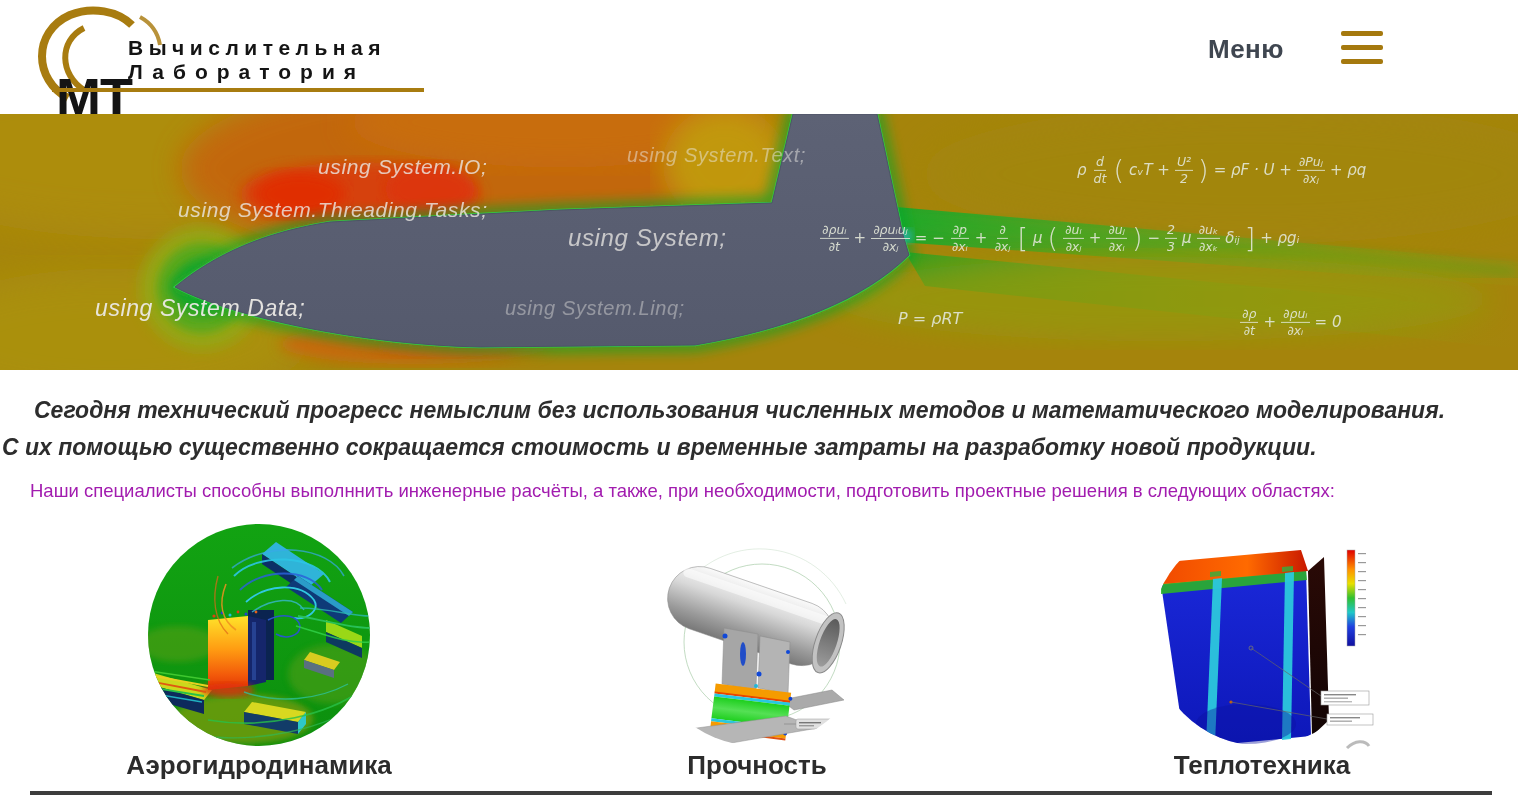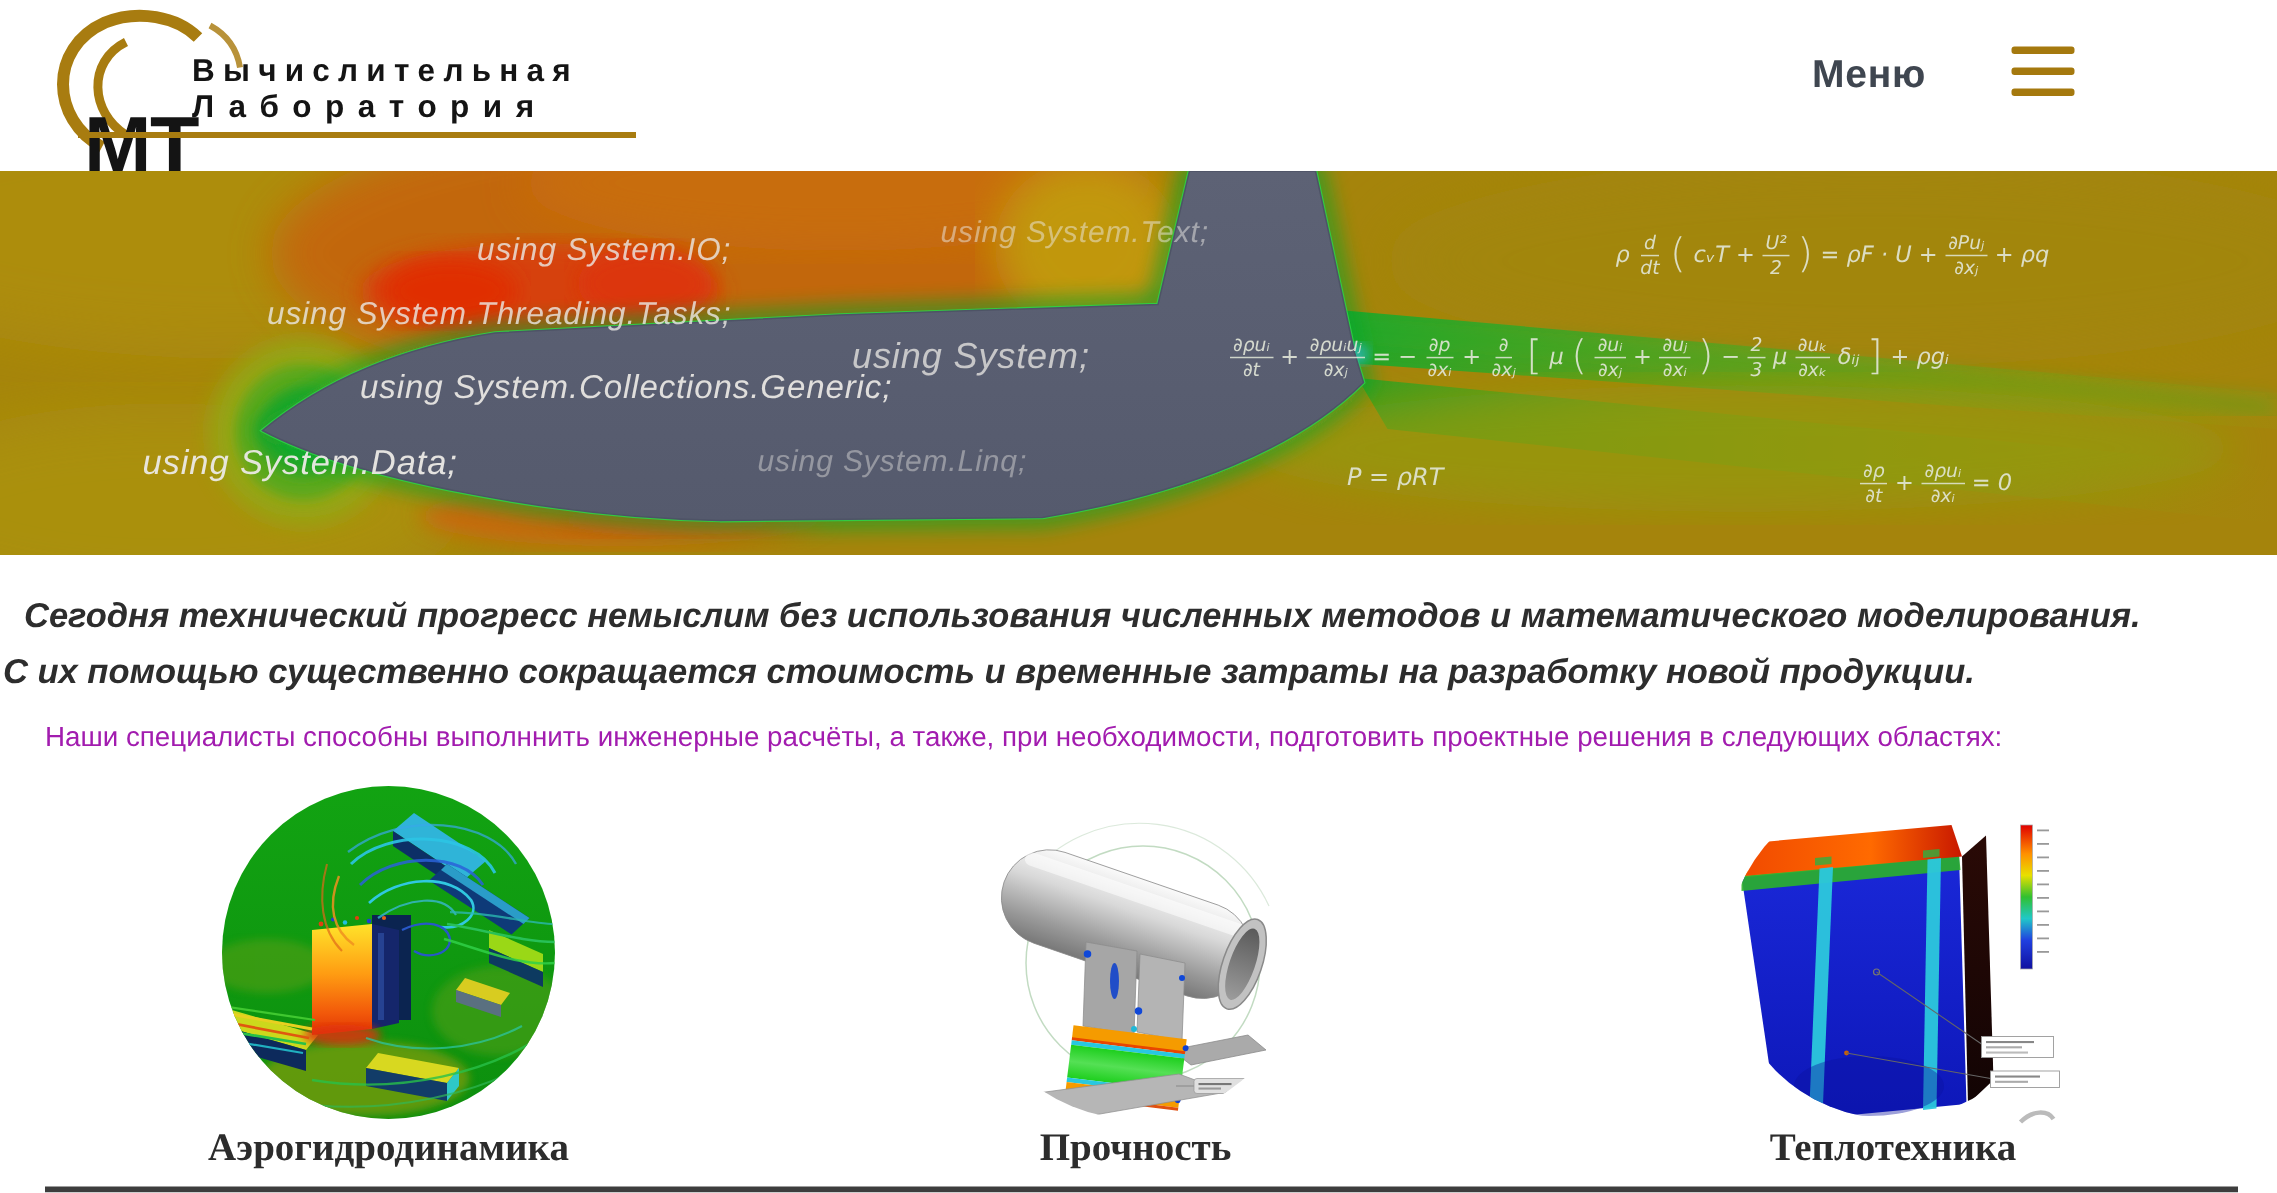--- a/index.html
+++ b/index.html
@@ -37,25 +37,25 @@
   .eq-b{font-size:27px;font-weight:300;line-height:.9;font-style:normal;}
   .eq-energy{left:1077px;top:56px;}
   .eq-momentum{left:820px;top:124px;}
   .eq-state{left:898px;top:204px;font-size:16px;}
   .eq-continuity{left:1240px;top:208px;}
 
   
   .lead{position:absolute;top:392px;left:0;width:1518px;color:#2d2d2d;
        font-weight:bold;font-style:italic;font-size:23px;line-height:37px;}
   .lead-line{white-space:nowrap;padding-left:2px;}
-  .lead-line.indent{padding-left:16px;}
+  .lead-line.indent{padding-left:34px;}
   .subtext{position:absolute;top:480px;left:30px;font-size:18.5px;color:#a21caf;}
 
   
-  .service-card{position:absolute;top:524px;width:222px;height:260px;cursor:pointer;font-family:Liberation Serif, serif;}
+  .service-card{position:absolute;top:524px;width:222px;height:260px;cursor:pointer;}
   .service-card svg{position:absolute;top:0;left:0;overflow:visible;}
   .sc-1{left:148px;} .sc-2{left:646px;} .sc-3{left:1151px;}
   .service-label{position:absolute;top:226px;left:50%;transform:translateX(-50%);
        white-space:nowrap;font-weight:bold;font-size:26px;color:#2c2c2c;}
 
   .footer-strip{position:absolute;top:791px;left:30px;right:26px;height:4px;background:#3d3d3d;}
 </style>
 </head>
 <body>
 
@@ -143,21 +143,20 @@
     <ellipse cx="903" cy="122" rx="10" ry="7" fill="#2fb3a3" filter="url(#b4)"></ellipse>
     <path d="M175,173 C215,140 265,118 330,108 L560,96 L772,89 L793,0 L877,0 L903,121 L909,141
              C865,185 790,215 695,231 L480,233 C370,231 235,205 175,173 Z" fill="url(#acGrad)" stroke="#4e5366" stroke-width="1"></path>
   </svg>
 
   <div class="code-layer">
       <span class="code-snip" style="left: 318px; top: 41px; font-size: 21px; opacity: 0.8;">using System.IO;</span>
       <span class="code-snip" style="left: 627px; top: 30px; font-size: 20px; opacity: 0.5;">using System.Text;</span>
       <span class="code-snip" style="left: 178px; top: 84px; font-size: 21px; opacity: 0.8;">using System.Threading.Tasks;</span>
       <span class="code-snip" style="left: 568px; top: 110px; font-size: 24px; opacity: 0.75;">using System;</span>
-      <span class="code-snip" style="left: 240px; top: 131px; font-size: 22px; opacity: 0.92;">using System.Collections.Generic;</span>
       <span class="code-snip" style="left: 95px; top: 181px; font-size: 23px; opacity: 0.95;">using System.Data;</span>
       <span class="code-snip" style="left: 505px; top: 183px; font-size: 20px; opacity: 0.42;">using System.Linq;</span>
     </div>
 
   <div class="equation eq-energy">
       <span class="eq-t">ρ</span>
       <span class="eq-f">
         <span class="eq-n">d</span>
         <span class="eq-d">dt</span>
       </span>

